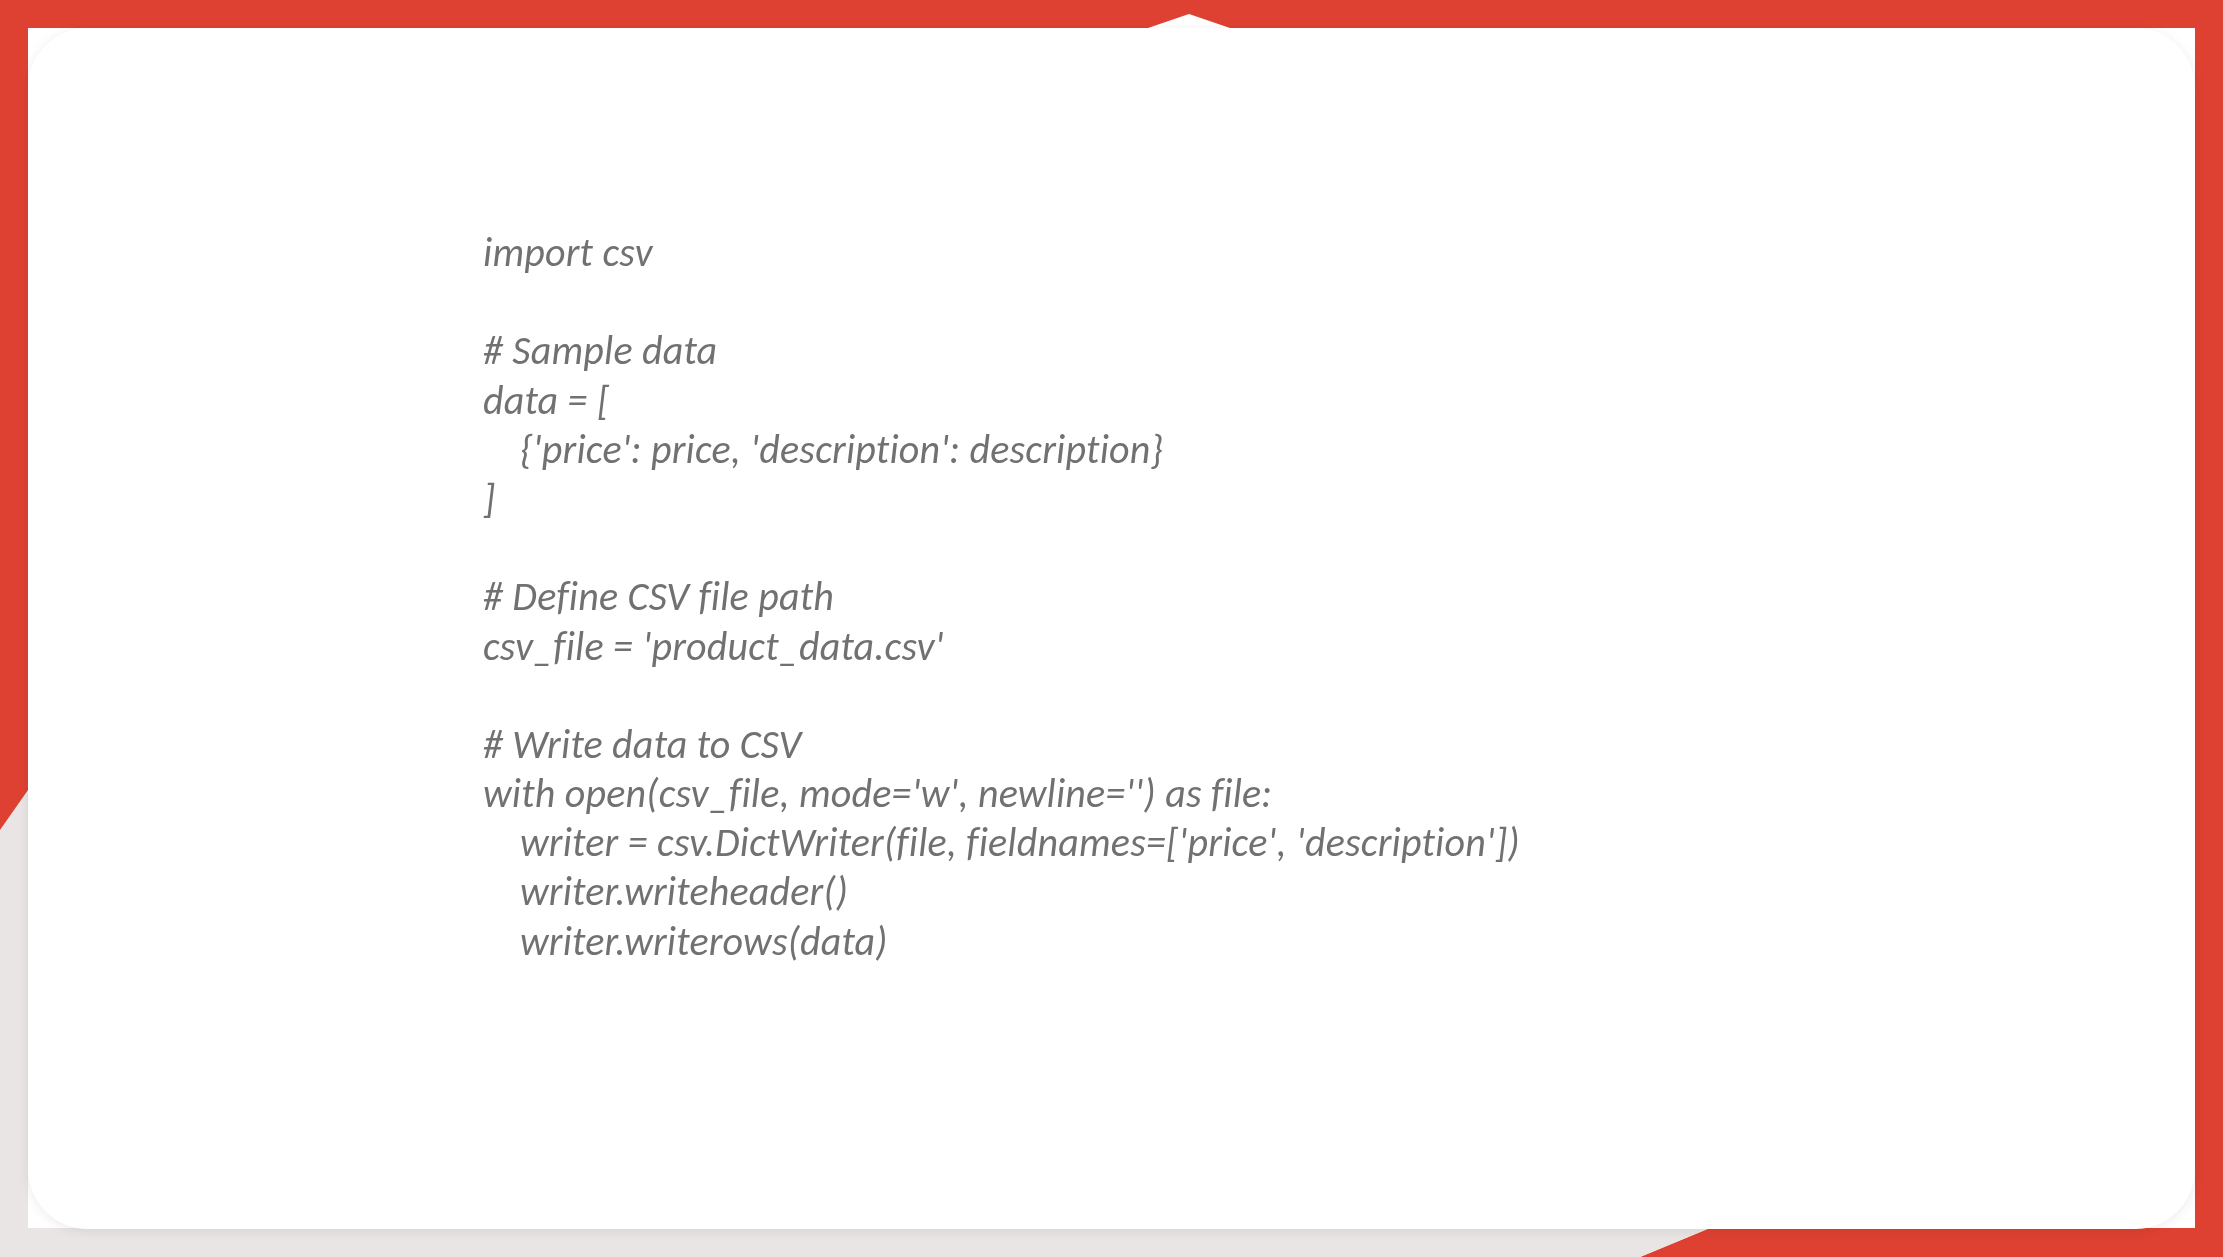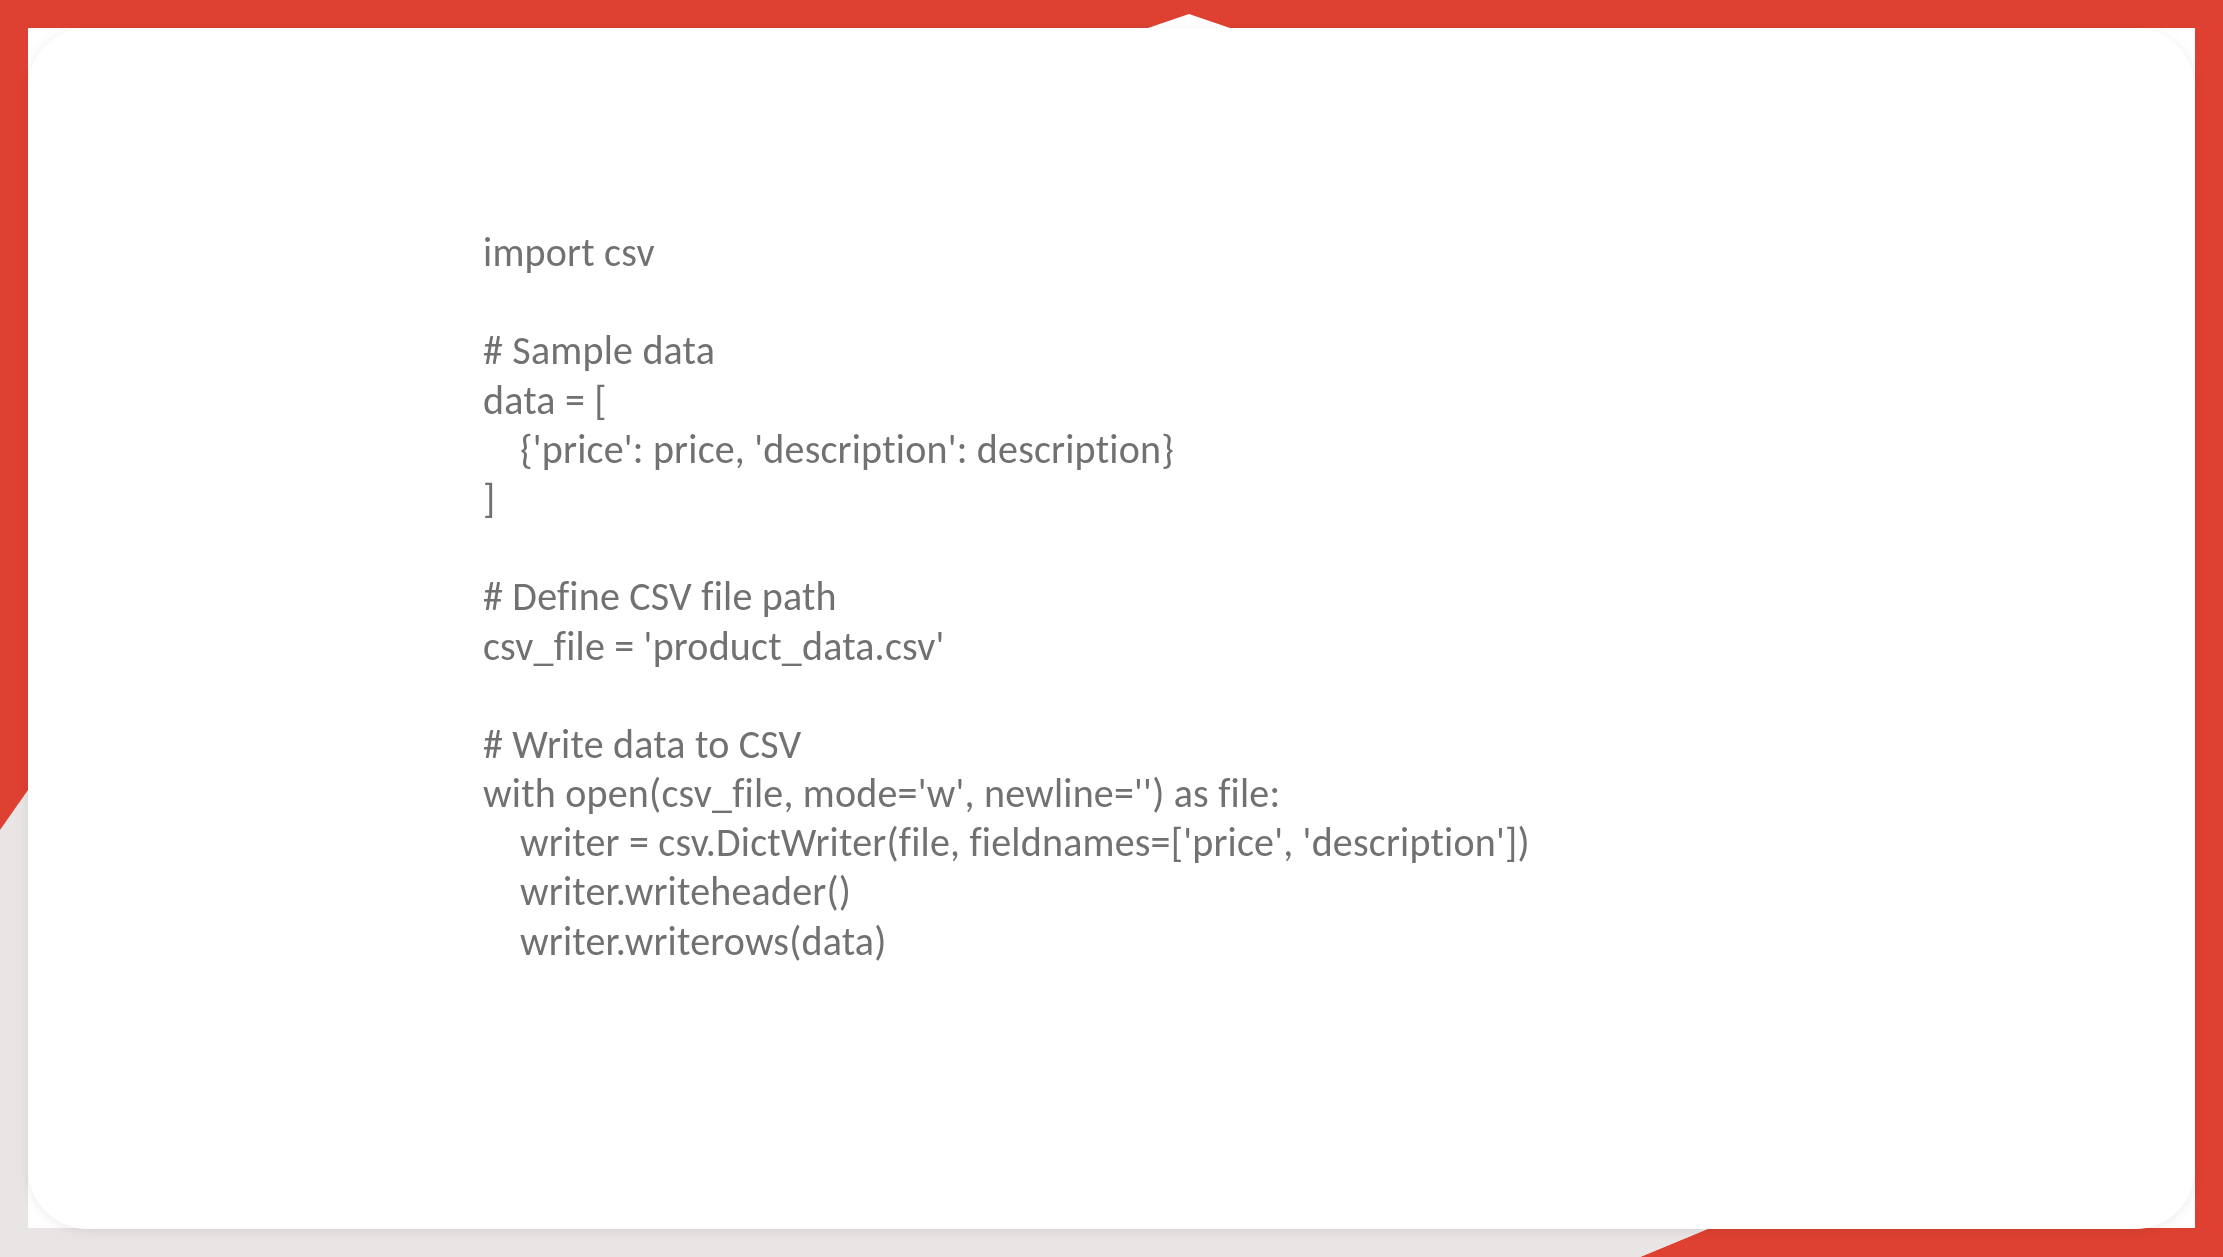--- a/index.html
+++ b/index.html
@@ -18,20 +18,21 @@
     .card {
       position: absolute;
       top: 28px;
       left: 28px;
       right: 28px;
       bottom: 28px;
       background: #ffffff;
       border-radius: 60px;
       box-shadow: 0 2px 12px rgba(0,0,0,0.08);
       padding: 200px 0 8px 455px;
+      font-style: italic;
     }
     .code-block {
       font-family: "Segoe UI", "Calibri", "Helvetica Neue", Arial, sans-serif;
       font-size: 40px;
       line-height: 1.23;
       color: #717171;
       white-space: pre;
       font-weight: 400;
       letter-spacing: 0.2px;
     }

